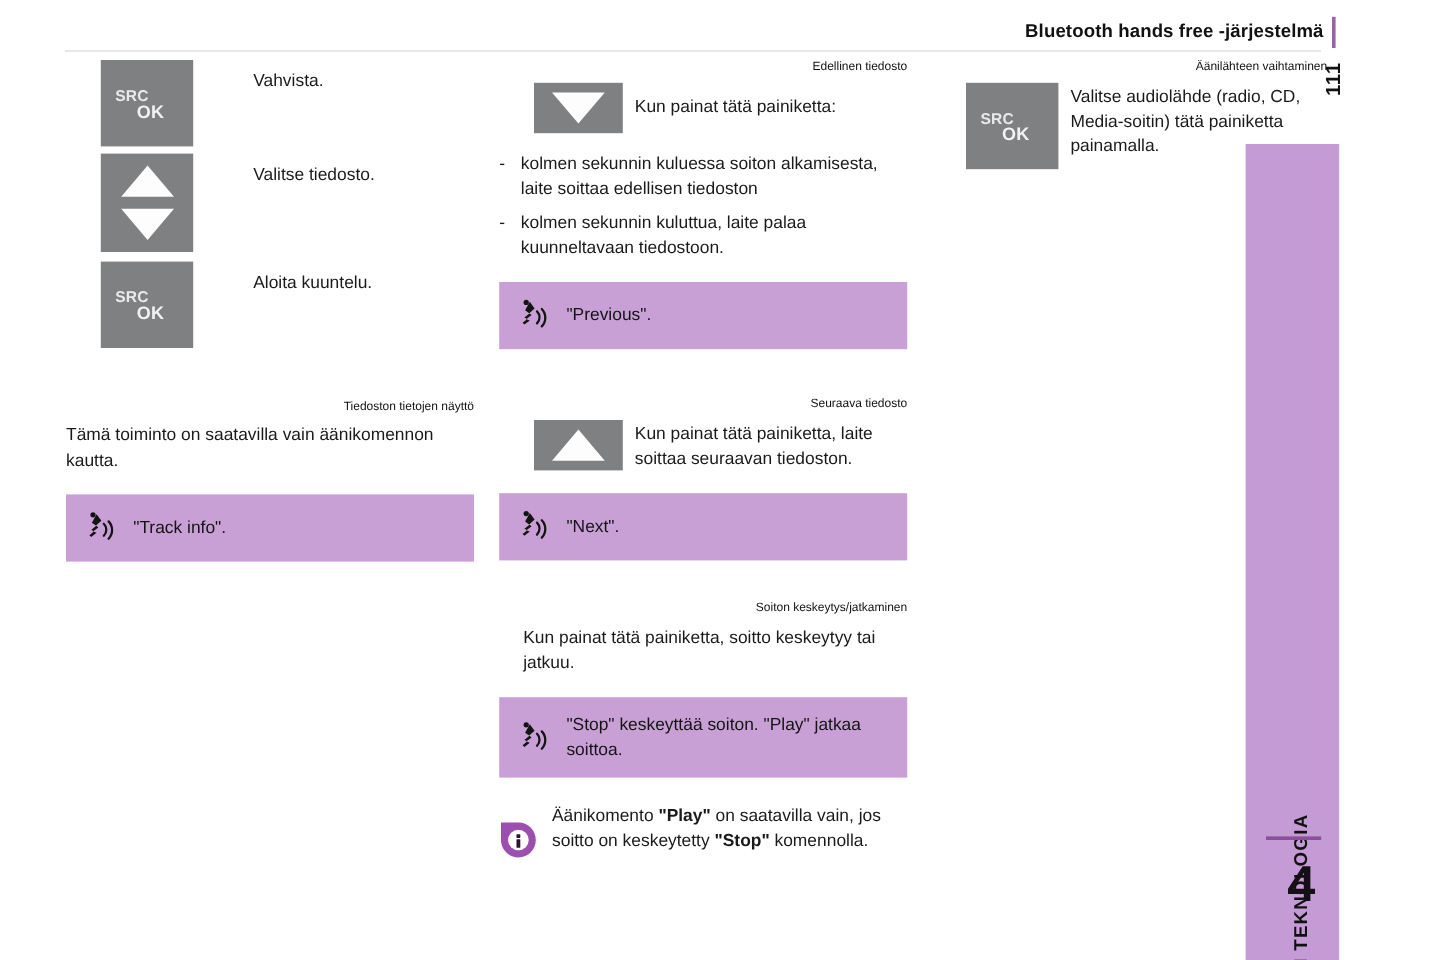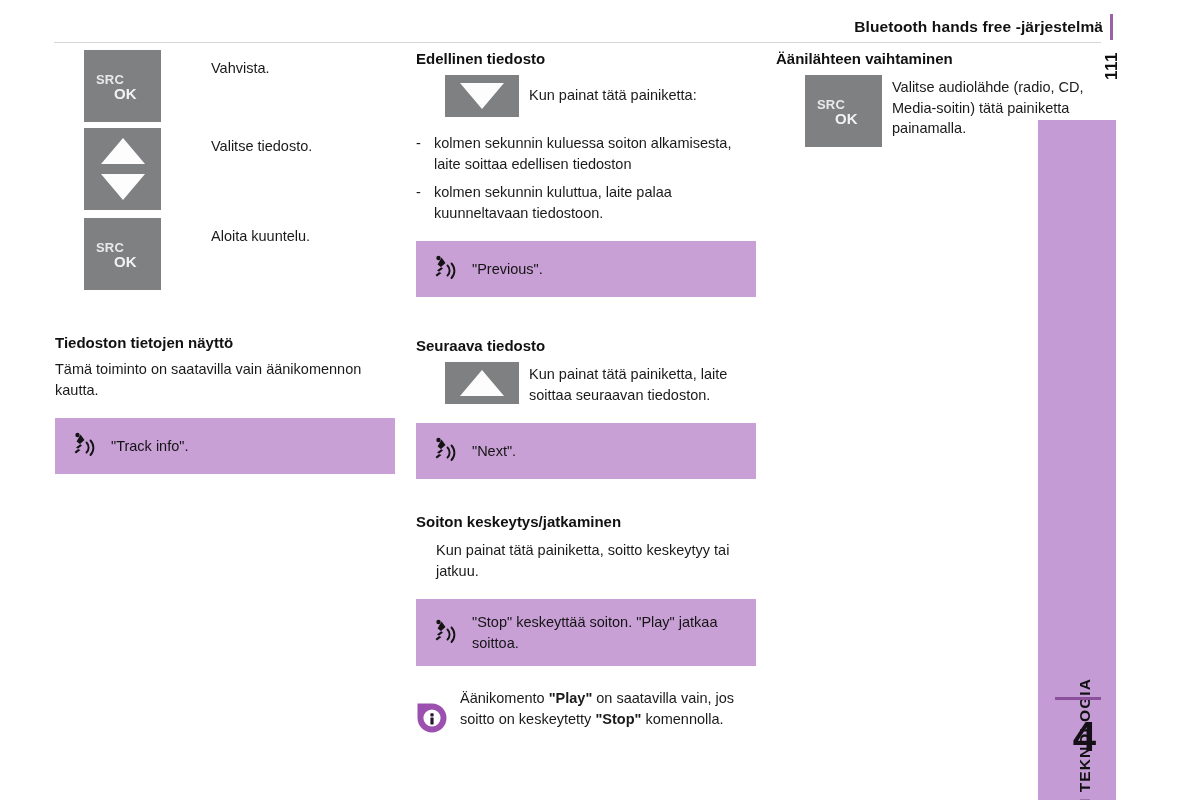--- a/index.html
+++ b/index.html
@@ -103,24 +103,25 @@
     color: #150f17;
   }
 
   
   .col { position: absolute; top: 50px; }
   .col-1 { left: 55px;  width: 340px; }
   .col-2 { left: 416px; width: 340px; }
   .col-3 { left: 776px; width: 330px; }
 
   h3.sect {
-    font-size: 15px;
-    font-weight: bold;
+    font-size: 10px;
+    font-weight: normal;
     margin: 0 0 8px 0;
     color: #111111;
+    text-align: right;
   }
   p.body {
     font-size: 14.5px;
     line-height: 20.5px;
     margin: 0;
     color: #1a1a1a;
   }
 
   
   .btn {

